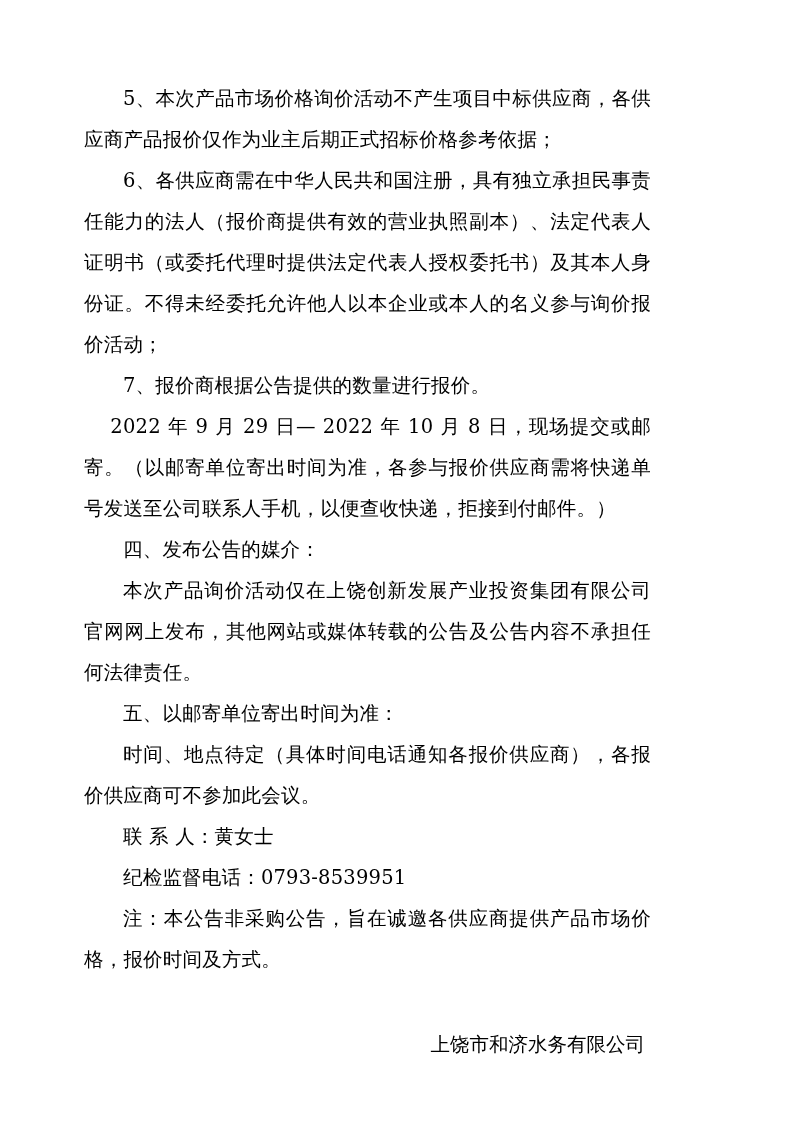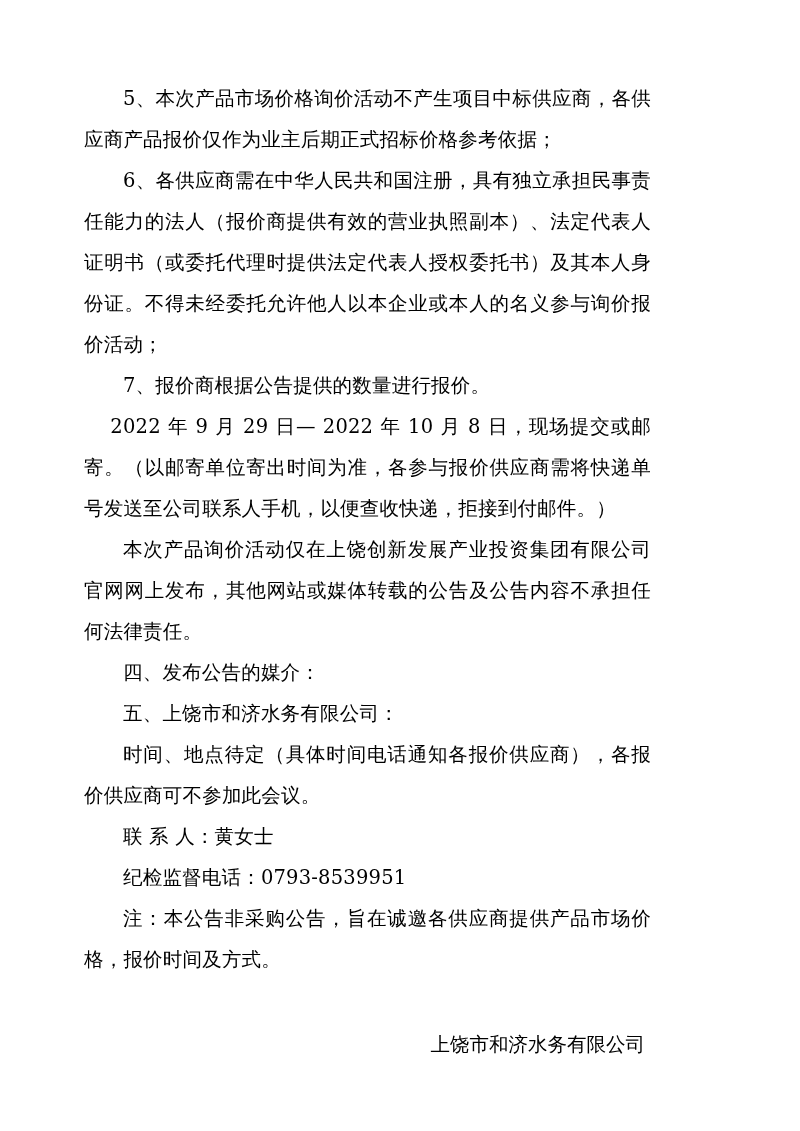--- a/index.html
+++ b/index.html
@@ -49,23 +49,23 @@
 </style>
 </head>
 <body>
 
 <div class="page">
   <div class="doc-body">
     <p class="para">5、本次产品市场价格询价活动不产生项目中标供应商，各供应商产品报价仅作为业主后期正式招标价格参考依据；</p>
     <p class="para">6、各供应商需在中华人民共和国注册，具有独立承担民事责任能力的法人（报价商提供有效的营业执照副本）、法定代表人证明书（或委托代理时提供法定代表人授权委托书）及其本人身份证。不得未经委托允许他人以本企业或本人的名义参与询价报价活动；</p>
     <p class="para">7、报价商根据公告提供的数量进行报价。</p>
     <p class="para indent1">2022 年 9 月 29 日— 2022 年 10 月 8 日，现场提交或邮寄。（以邮寄单位寄出时间为准，各参与报价供应商需将快递单号发送至公司联系人手机，以便查收快递，拒接到付邮件。）</p>
+    <p class="para">四、发布公告的媒介：</p>
     <p class="para">本次产品询价活动仅在上饶创新发展产业投资集团有限公司官网网上发布，其他网站或媒体转载的公告及公告内容不承担任何法律责任。</p>
-    <p class="para">四、发布公告的媒介：</p>
-    <p class="para">五、上饶市和济水务有限公司：</p>
+    <p class="para">五、以邮寄单位寄出时间为准：</p>
     <p class="para">时间、地点待定（具体时间电话通知各报价供应商），各报价供应商可不参加此会议。</p>
     <p class="para">联 系 人：黄女士</p>
     <p class="para">纪检监督电话：0793-8539951</p>
     <p class="para">注：本公告非采购公告，旨在诚邀各供应商提供产品市场价格，报价时间及方式。</p>
   </div>
 
   <div class="sign-block">
     <p class="sign-line">上饶市和济水务有限公司</p>
 
   </div>

